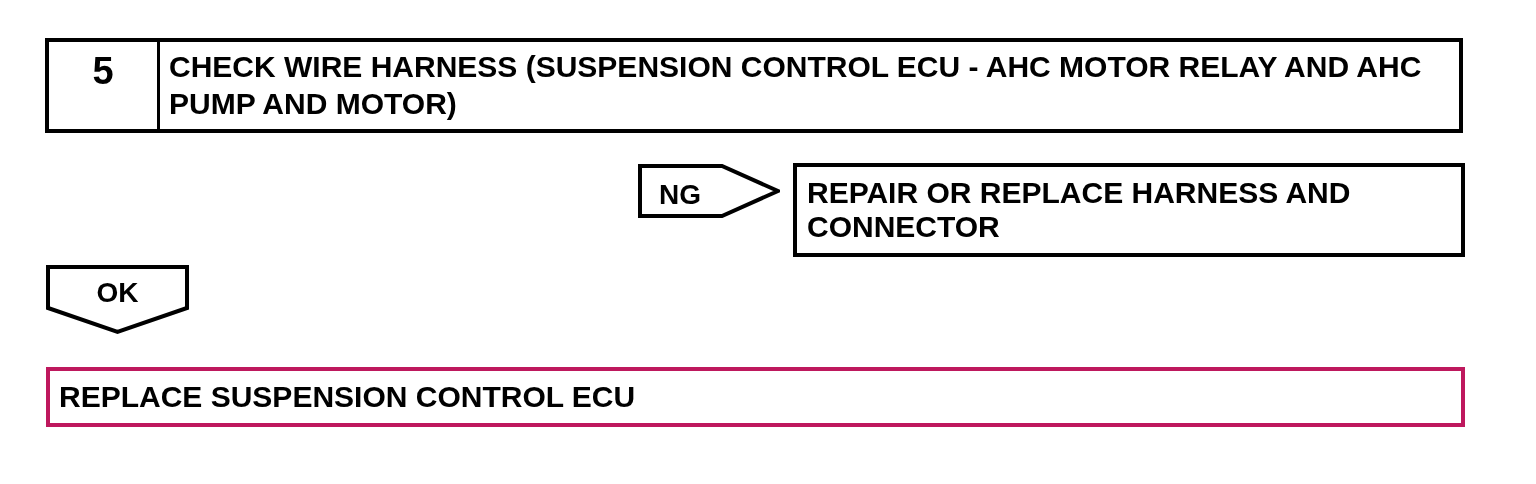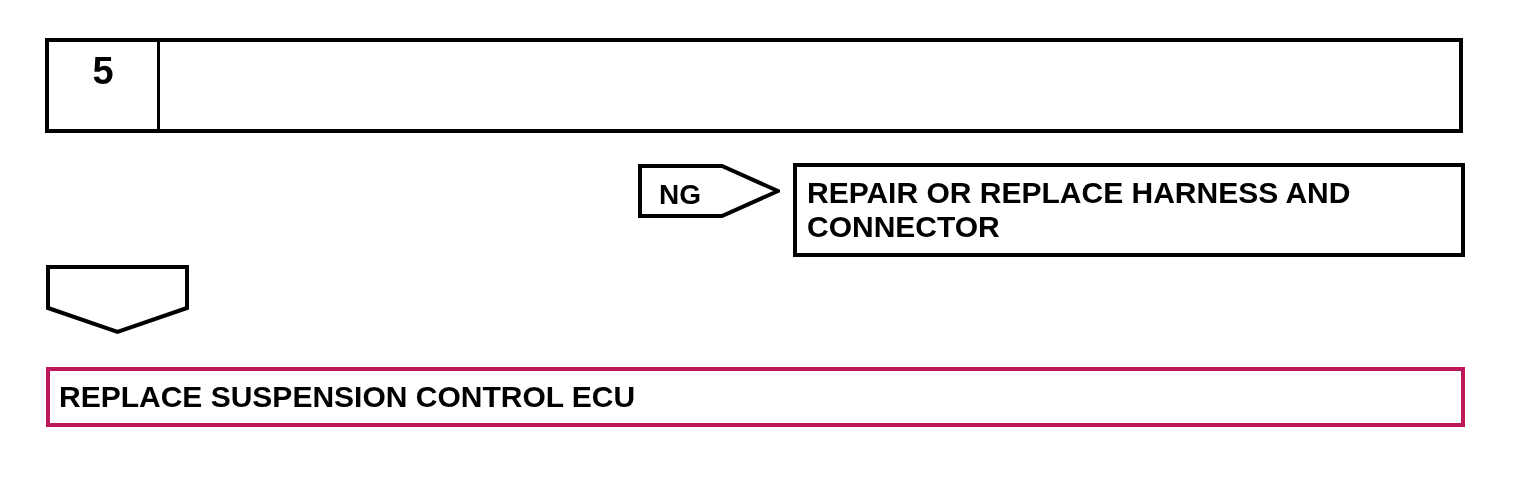--- a/index.html
+++ b/index.html
@@ -124,36 +124,38 @@
     background: #ffffff;
   }
 </style>
 </head>
 <body>
 
 <div class="canvas">
 
   <div class="step-box">
     <div class="step-number">5</div>
+    <div class="step-title">CHECK WIRE HARNESS (SUSPENSION CONTROL ECU - AHC MOTOR RELAY AND AHC PUMP AND MOTOR)</div>
   </div>
 
   <div class="ng-shape">
     <svg width="142" height="54" viewBox="0 0 142 54">
       <polygon points="2,2 84,2 140,27 84,52 2,52" fill="#ffffff" stroke="#000000" stroke-width="4" stroke-linejoin="miter"></polygon>
     </svg>
     <div class="shape-label">NG</div>
   </div>
 
   <div class="repair-box">
     <div>REPAIR OR REPLACE HARNESS AND CONNECTOR</div>
   </div>
 
   <div class="ok-shape">
     <svg width="143" height="70" viewBox="0 0 143 70">
       <polygon points="2,2 141,2 141,43 71.5,67 2,43" fill="#ffffff" stroke="#000000" stroke-width="4" stroke-linejoin="miter"></polygon>
     </svg>
+    <div class="shape-label">OK</div>
   </div>
 
   <div class="final-box">
     <div>REPLACE SUSPENSION CONTROL ECU</div>
   </div>
 
 </div>
 
 </body></html>

